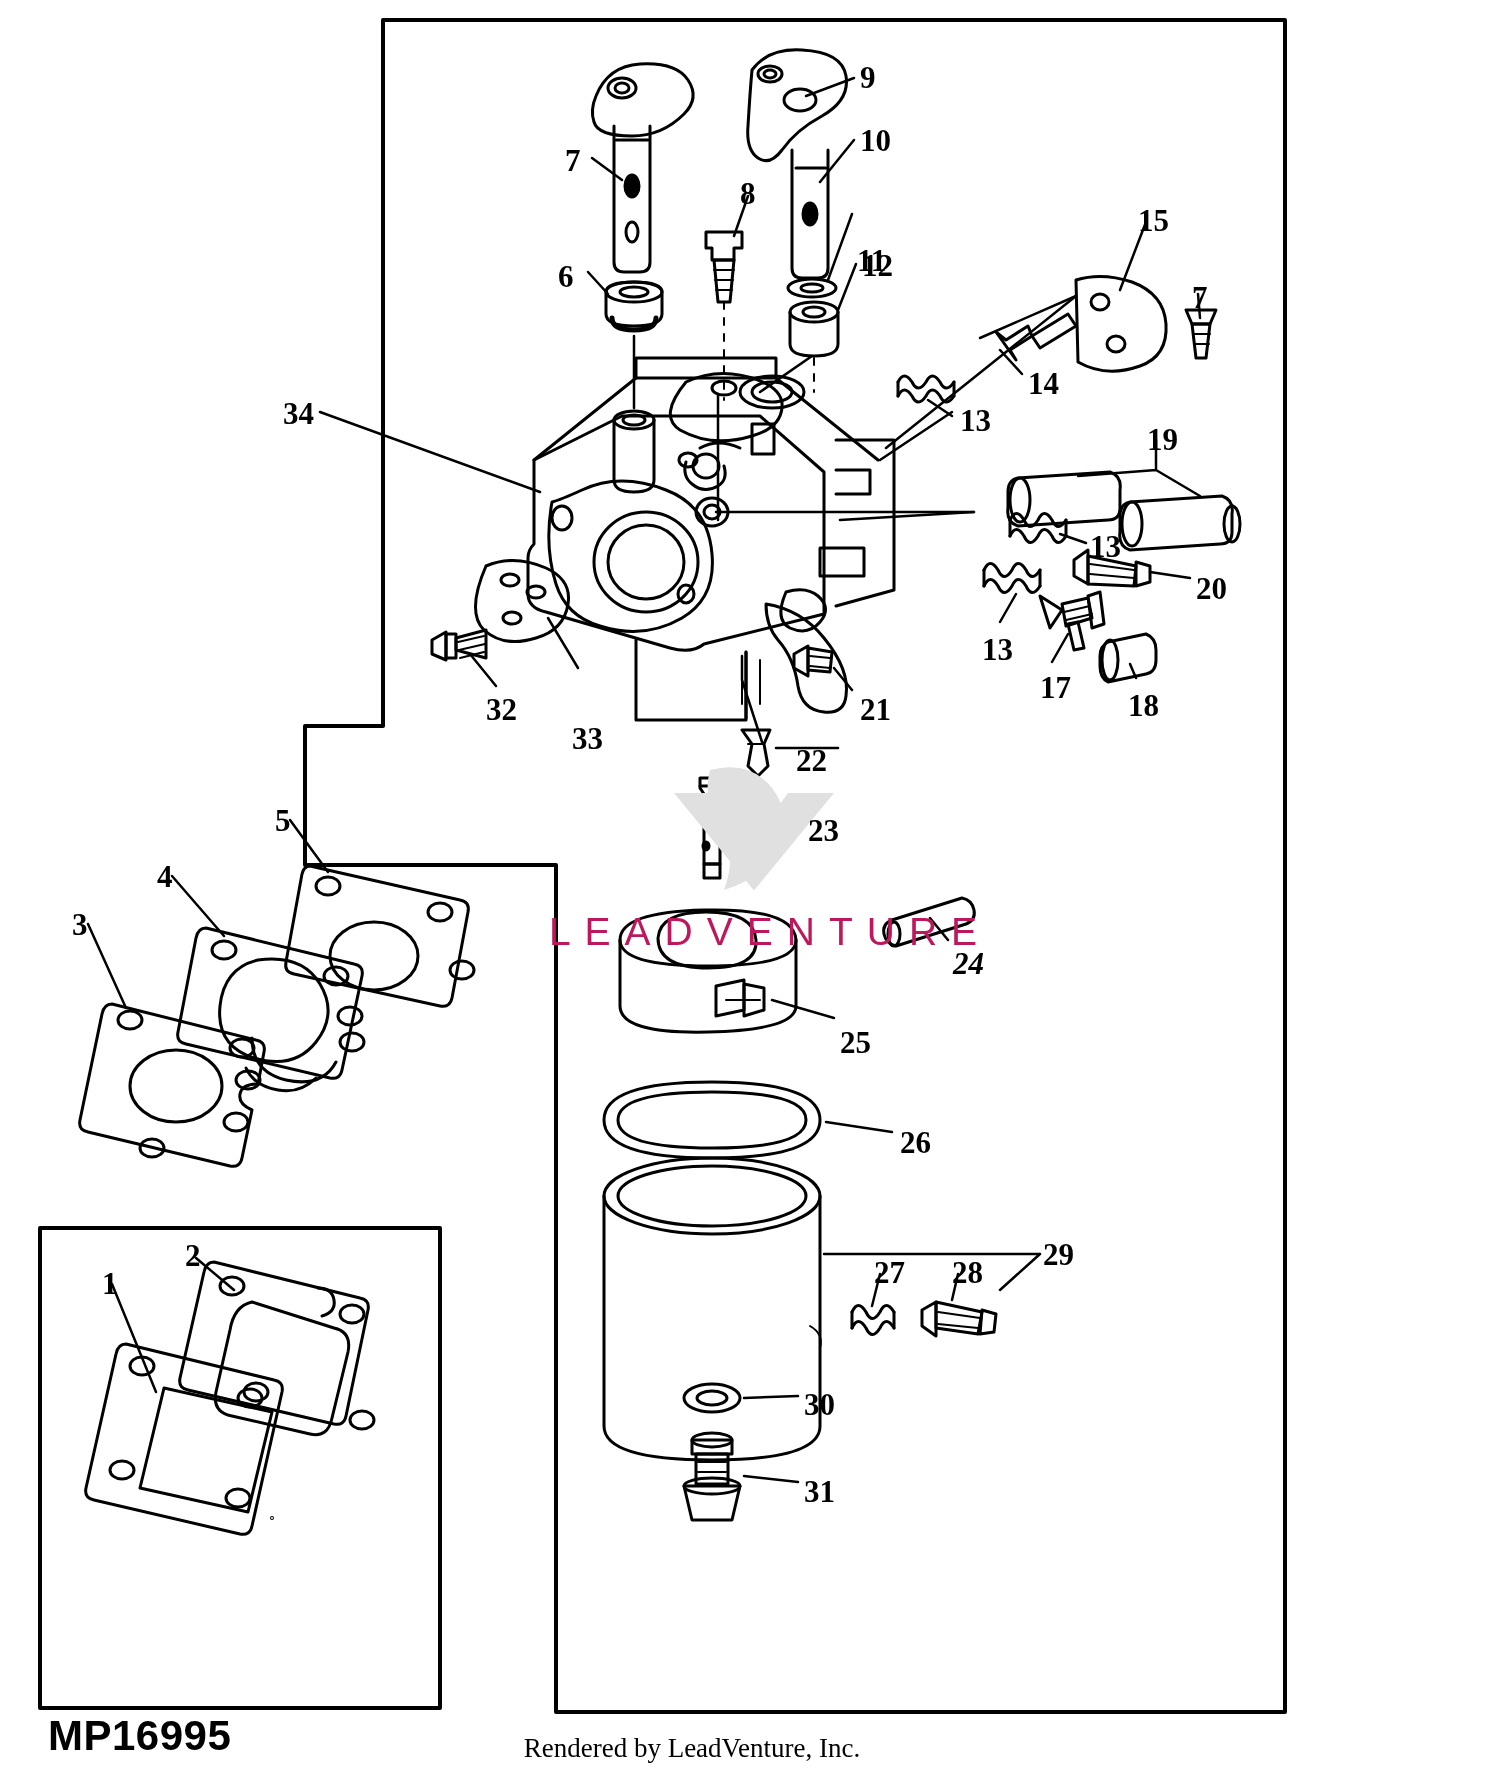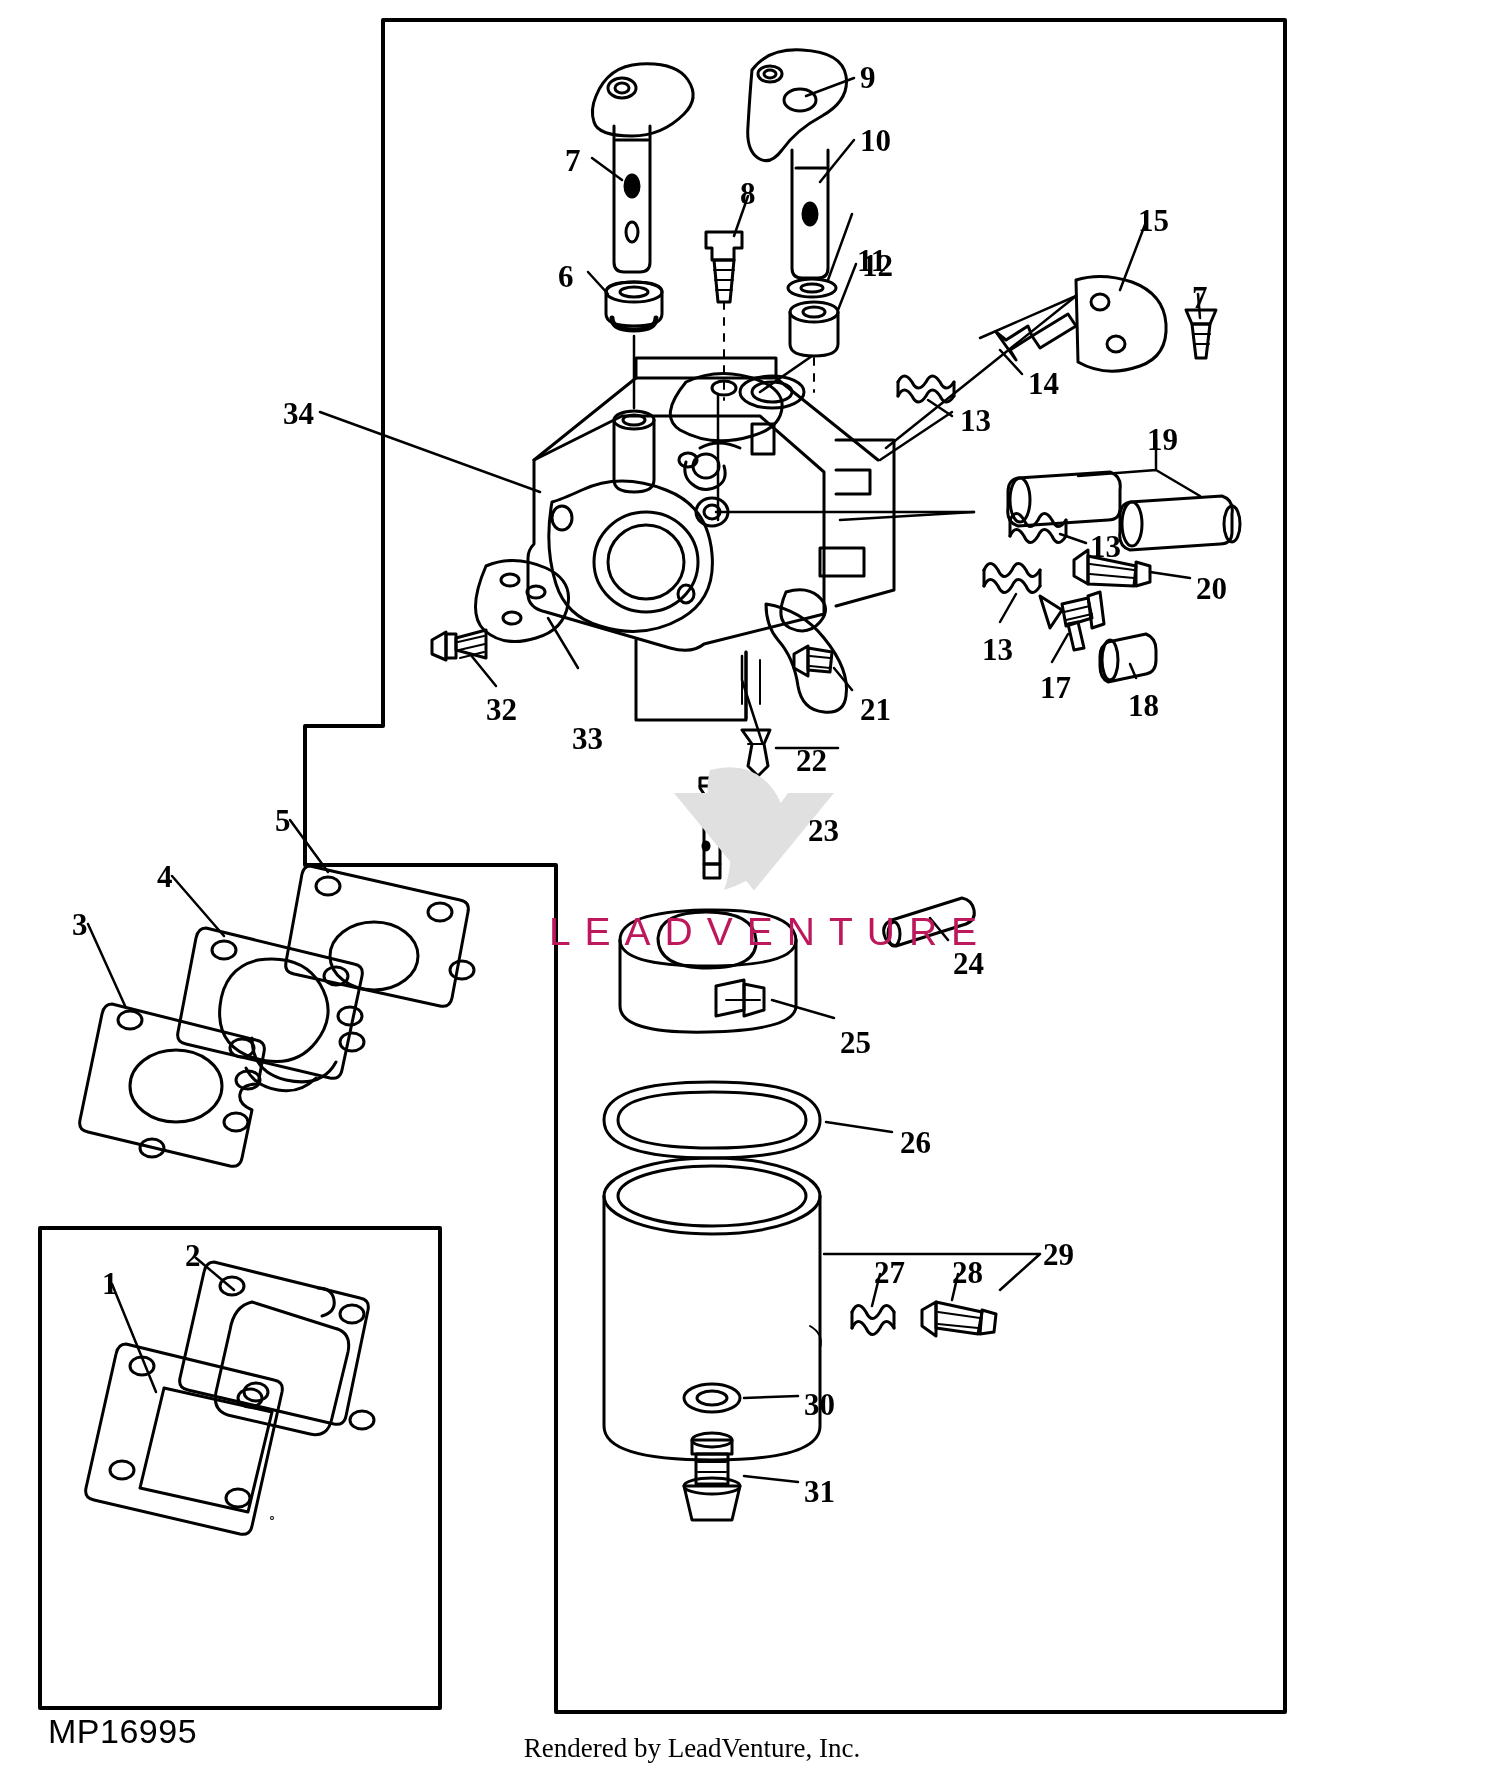--- a/index.html
+++ b/index.html
@@ -34,22 +34,22 @@
     font-weight: bold;
     color: #000;
     white-space: nowrap;
     line-height: 1;
   }
   #part-number {
     position: absolute;
     left: 48px;
     top: 1712px;
     font-family: "Liberation Sans", sans-serif;
-    font-size: 34px;
-    font-weight: normal;
+    font-size: 42px;
+    font-weight: bold;
     letter-spacing: 0.5px;
   }
   #footer-credit {
     position: absolute;
     left: 0;
     top: 1733px;
     width: 1384px;
     text-align: center;
     font-family: "Liberation Serif", serif;
     font-size: 27px;
@@ -391,21 +391,21 @@
       <div class="callout" style="left: 1028px; top: 368px;">14</div>
       <div class="callout" style="left: 1138px; top: 205px;">15</div>
       <div class="callout" style="left: 1192px; top: 282px;">7</div>
       <div class="callout" style="left: 1040px; top: 672px;">17</div>
       <div class="callout" style="left: 1128px; top: 690px;">18</div>
       <div class="callout" style="left: 1147px; top: 424px;">19</div>
       <div class="callout" style="left: 1196px; top: 573px;">20</div>
       <div class="callout" style="left: 860px; top: 694px;">21</div>
       <div class="callout" style="left: 796px; top: 745px;">22</div>
       <div class="callout" style="left: 808px; top: 815px;">23</div>
-      <div class="callout" style="left: 953px; top: 948px;">24</div>
+      <div class="callout" style="left: 953px; top: 948px; font-style: italic;">24</div>
       <div class="callout" style="left: 840px; top: 1027px;">25</div>
       <div class="callout" style="left: 900px; top: 1127px; text-align: right;">26</div>
       <div class="callout" style="left: 874px; top: 1257px;">27</div>
       <div class="callout" style="left: 952px; top: 1257px;">28</div>
       <div class="callout" style="left: 1043px; top: 1239px;">29</div>
       <div class="callout" style="left: 804px; top: 1389px;">30</div>
       <div class="callout" style="left: 804px; top: 1476px;">31</div>
       <div class="callout" style="left: 486px; top: 694px;">32</div>
       <div class="callout" style="left: 572px; top: 680px; margin-top: 43px;">33</div>
       <div class="callout" style="left: 283px; top: 398px;">34</div>

